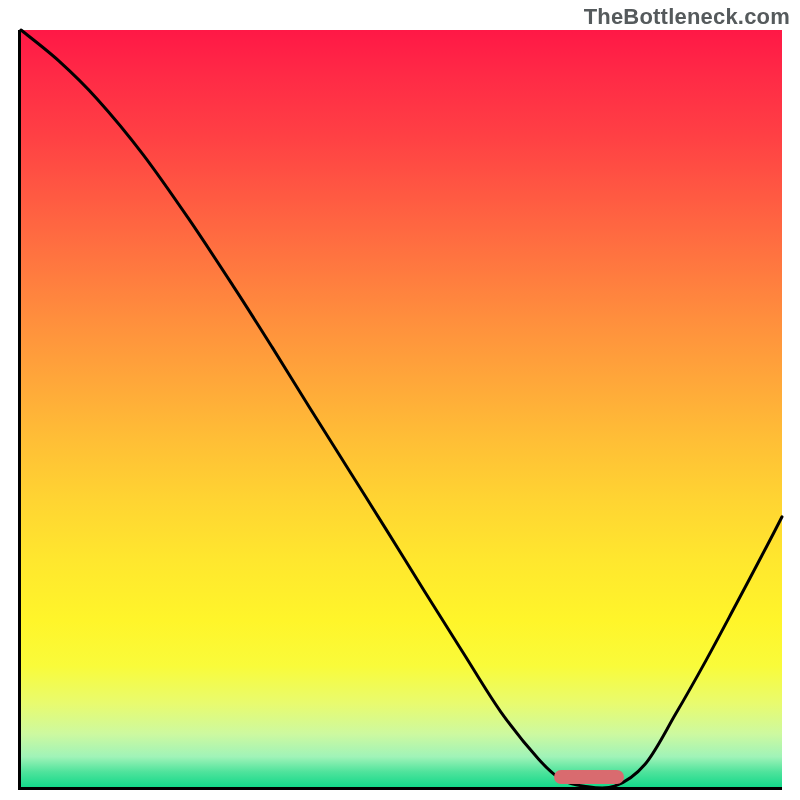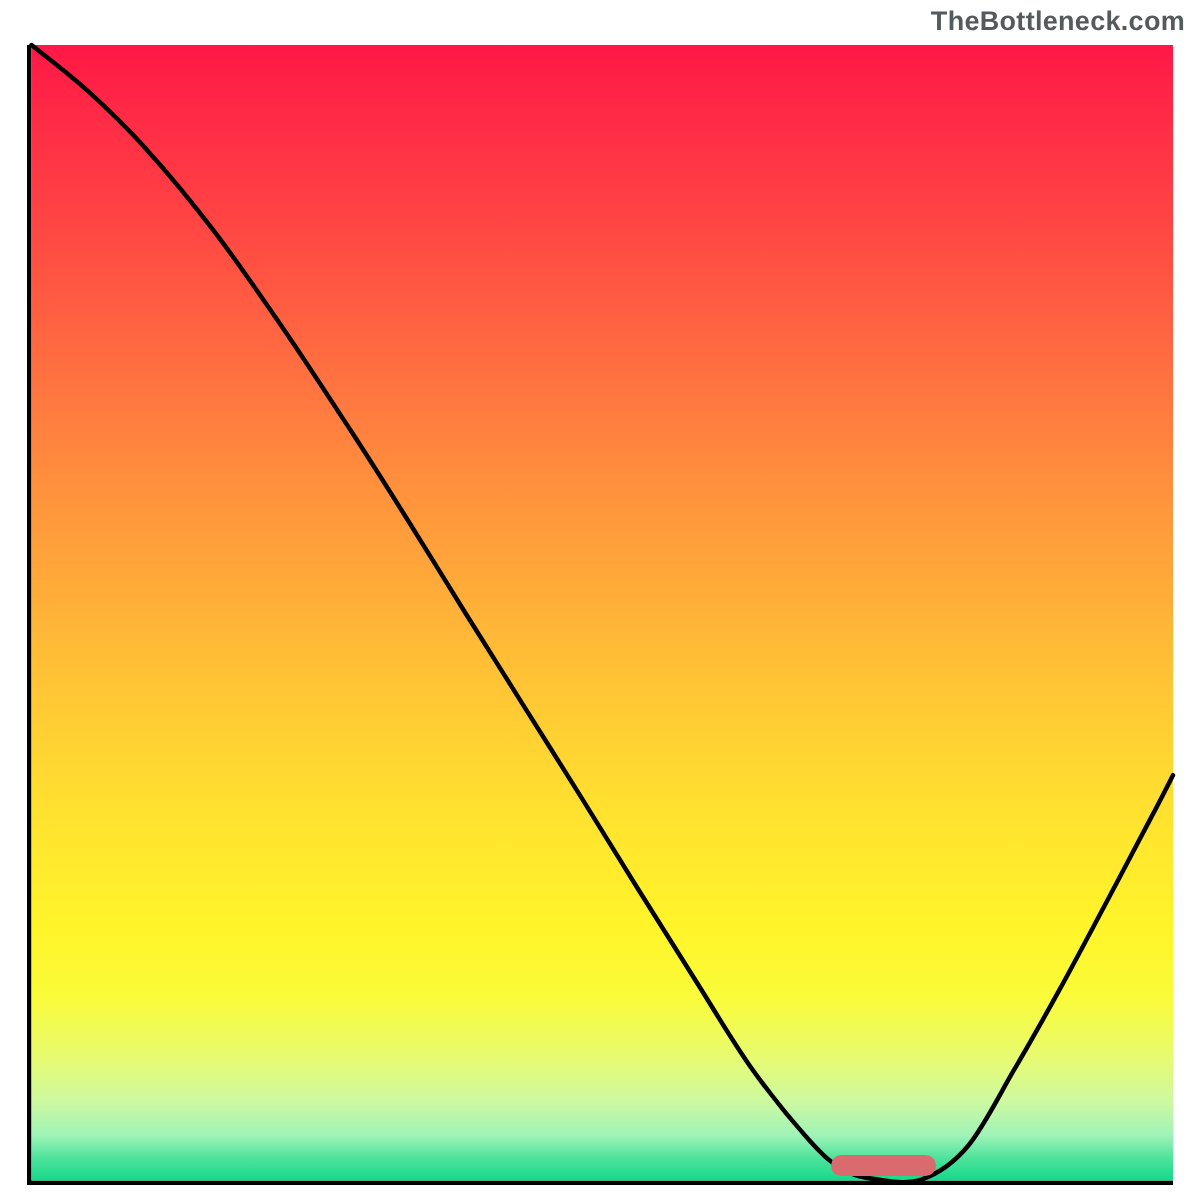--- a/index.html
+++ b/index.html
@@ -13,21 +13,21 @@
   }
   .container {
     position: relative;
     width: 800px;
     height: 800px;
   }
   .watermark {
     position: absolute;
     top: 4px;
     right: 10px;
-    font-size: 18px;
+    font-size: 22px;
     font-weight: 600;
     color: #555a5c;
     letter-spacing: 0.2px;
   }
   .plot-area {
     position: absolute;
     left: 18px;
     top: 30px;
     width: 764px;
     height: 760px;

